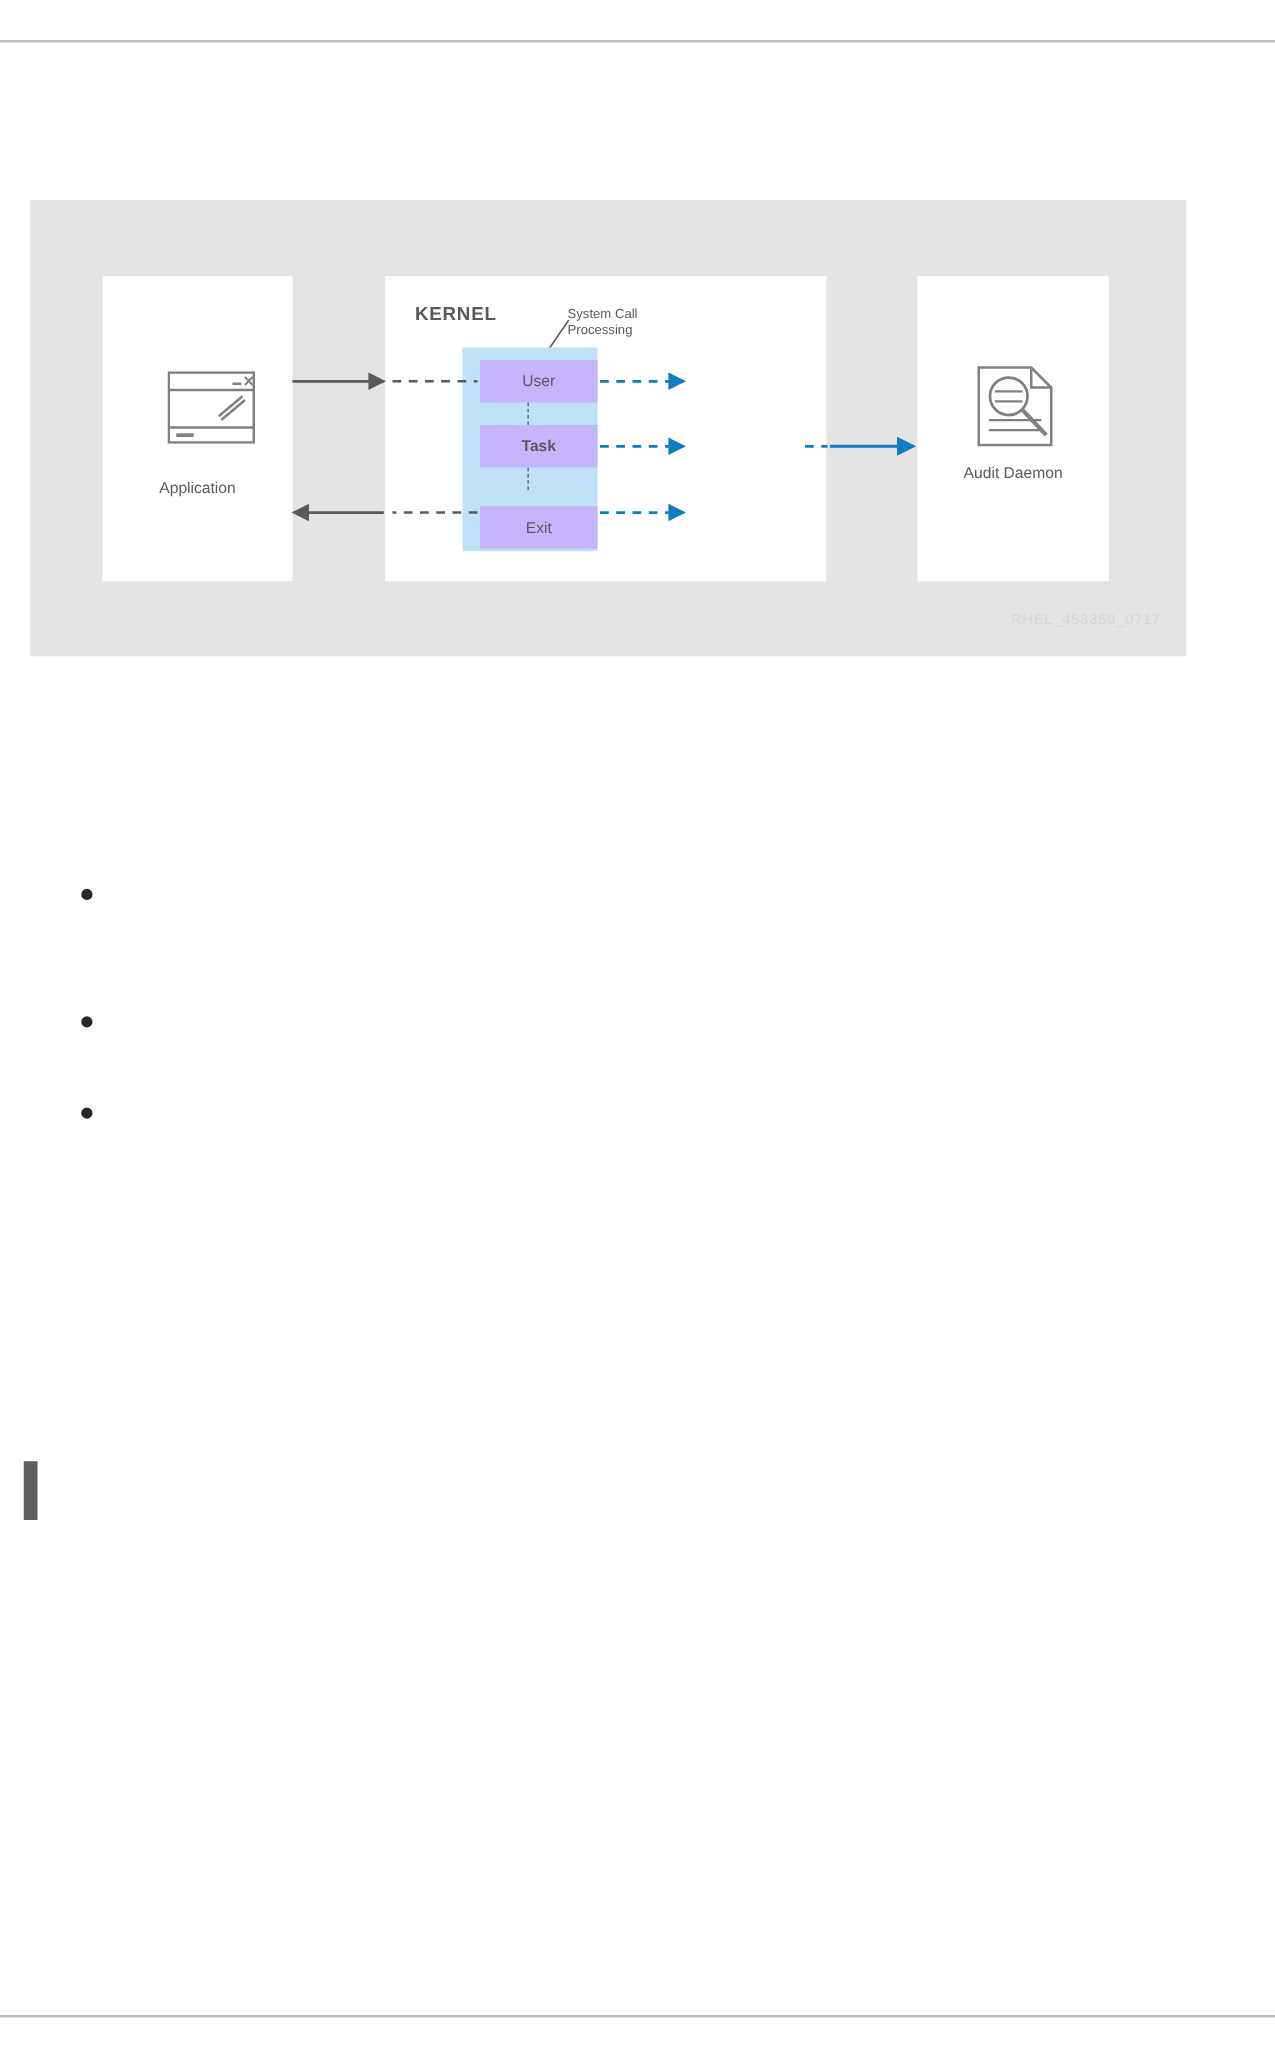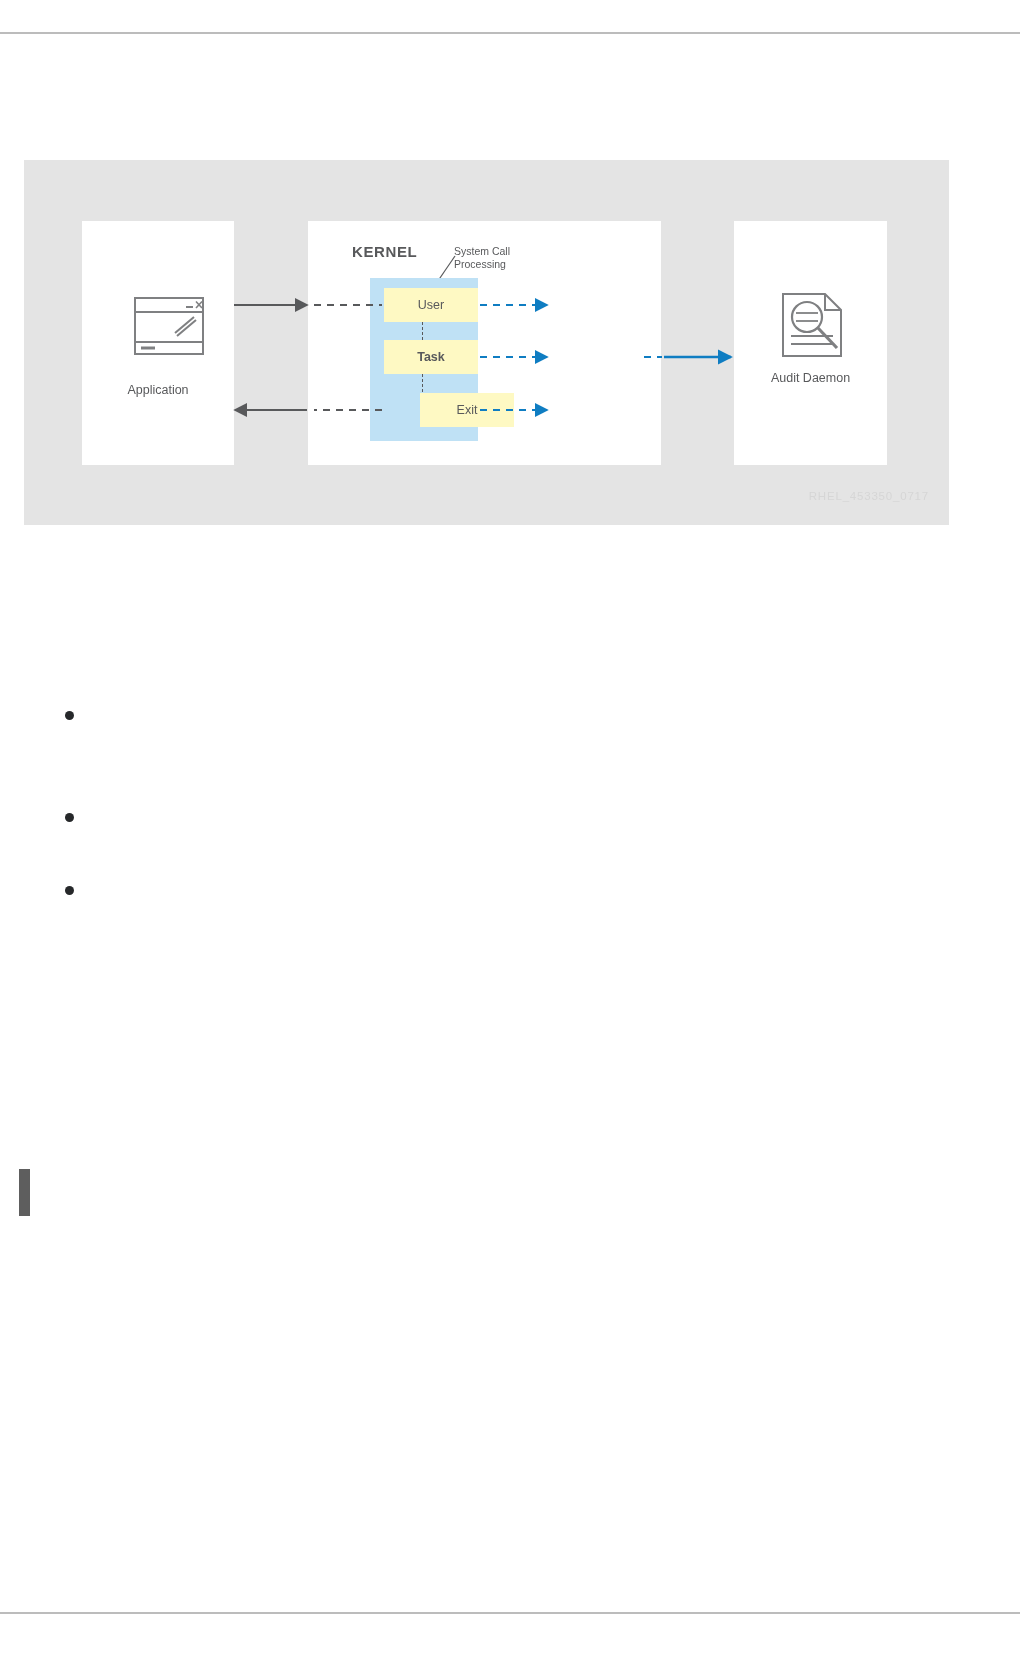--- a/index.html
+++ b/index.html
@@ -67,21 +67,20 @@
   }
 
   .kernel-title {
     position: absolute;
     left: 308px;
     top: 83px;
     font-size: 15px;
     font-weight: bold;
     letter-spacing: 0.6px;
     color: #58595b;
-    margin-left: 20px;
   }
 
   
   .callout-label {
     position: absolute;
     left: 430px;
     top: 85px;
     width: 110px;
     font-size: 10.5px;
     line-height: 12.5px;
@@ -102,30 +101,30 @@
     top: 118px;
     width: 108px;
     height: 163px;
     background: #bfe1f5;
   }
   .stage-box {
     position: absolute;
     left: 360px;
     width: 94px;
     height: 34px;
-    background: #fef9c3;
+    background: #c4b5fd;
     display: flex;
     align-items: center;
     justify-content: center;
     font-size: 12.5px;
     color: #58595b;
   }
   .stage-user { top: 128px; }
   .stage-task { top: 180px; font-weight: bold; }
-  .stage-exit { top: 233px; margin-left: 36px; }
+  .stage-exit { top: 245px; }
 
   
   .stack-vline {
     position: absolute;
     left: 398px;
     width: 0;
     border-left: 1.6px dashed #58595b;
     height: 18px;
   }
   .stack-vline-1 { top: 162px; }

